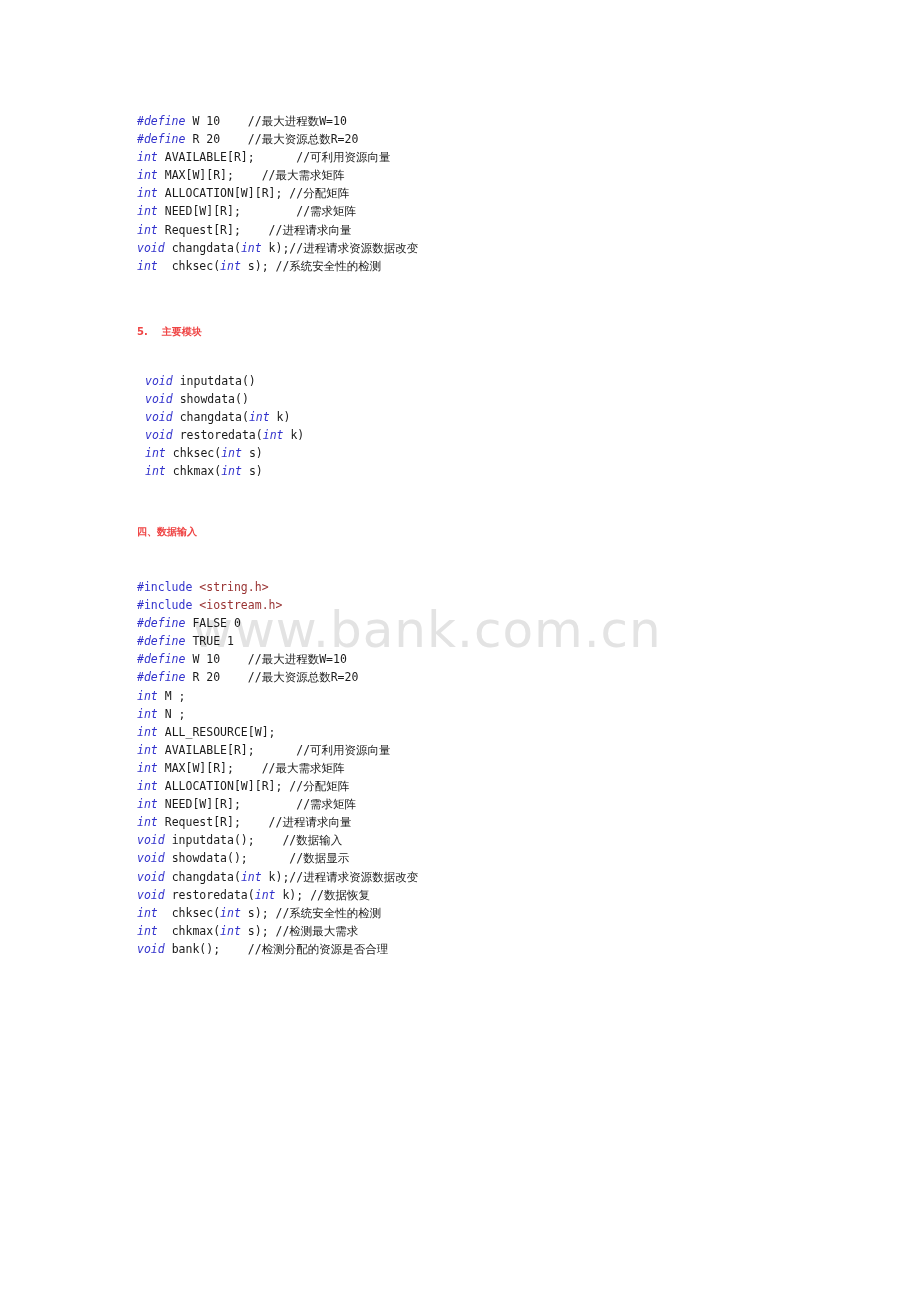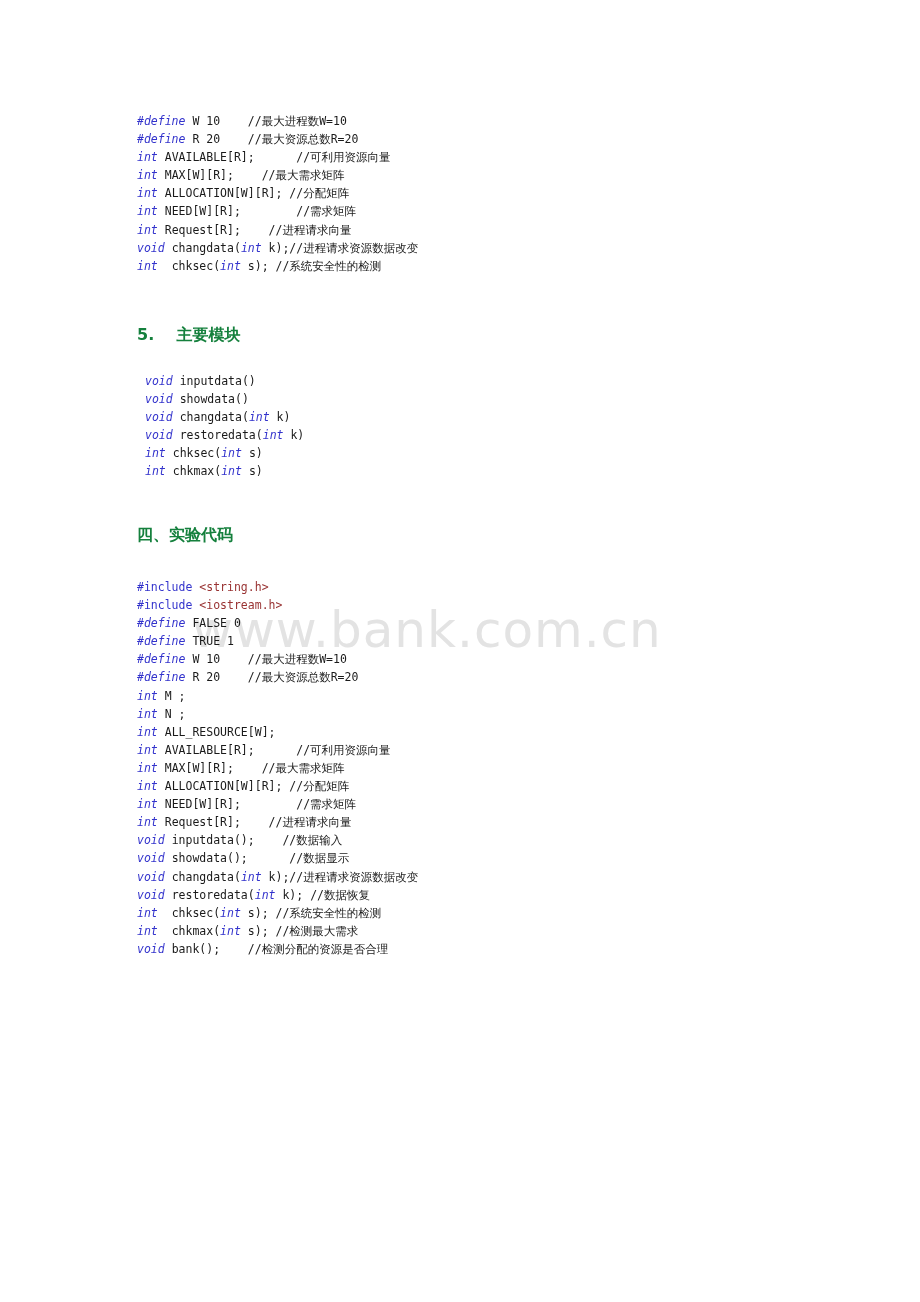--- a/index.html
+++ b/index.html
@@ -63,22 +63,22 @@
   .kw   { color: #3333cc; font-style: italic; }
   .inc  { color: #3333cc; }
   .hdr  { color: #993333; }
   .cmt  { color: #1a1a1a; margin-top: 40px; }
   .id   { color: #1a1a1a; }
 
   
   .heading {
     font-family: "DejaVu Sans", "Liberation Sans", sans-serif;
     font-weight: bold;
-    font-size: 16px;
-    color: #15803d;
+    font-size: 10px;
+    color: #ef4444;
     white-space: pre;
   }
 
   
   #block-decl      { position: absolute; left: 0;  top: 112px; }
   #heading-modules { position: absolute; left: 0;  top: 325px; }
   #block-modules   { position: absolute; left: 8px;  top: 372px; }
   #heading-code    { position: absolute; left: 0;  top: 525px; }
   #block-code      { position: absolute; left: 0;  top: 578px; }
 </style>
@@ -90,18 +90,18 @@
   <div class="watermark">www.bank.com.cn</div>
 
   <div class="content">
 
     <div id="block-decl" class="code-block"><div class="code-line"><span class="kw">#define</span><span class="id"> W 10    </span><span class="cmt">//最大进程数W=10</span></div><div class="code-line"><span class="kw">#define</span><span class="id"> R 20    </span><span class="cmt">//最大资源总数R=20</span></div><div class="code-line"><span class="kw">int</span><span class="id"> AVAILABLE[R];      </span><span class="cmt">//可利用资源向量</span></div><div class="code-line"><span class="kw">int</span><span class="id"> MAX[W][R];    </span><span class="cmt">//最大需求矩阵</span></div><div class="code-line"><span class="kw">int</span><span class="id"> ALLOCATION[W][R]; </span><span class="cmt">//分配矩阵</span></div><div class="code-line"><span class="kw">int</span><span class="id"> NEED[W][R];        </span><span class="cmt">//需求矩阵</span></div><div class="code-line"><span class="kw">int</span><span class="id"> Request[R];    </span><span class="cmt">//进程请求向量</span></div><div class="code-line"><span class="kw">void</span><span class="id"> changdata(</span><span class="kw">int</span><span class="id"> k);</span><span class="cmt">//进程请求资源数据改变</span></div><div class="code-line"><span class="kw">int</span><span class="id">  chksec(</span><span class="kw">int</span><span class="id"> s); </span><span class="cmt">//系统安全性的检测</span></div></div>
 
     <div id="heading-modules" class="heading"><span>5.</span><span>    </span><span>主要模块</span></div>
 
     <div id="block-modules" class="code-block"><div class="code-line"><span class="kw">void</span><span class="id"> inputdata()</span></div><div class="code-line"><span class="kw">void</span><span class="id"> showdata()</span></div><div class="code-line"><span class="kw">void</span><span class="id"> changdata(</span><span class="kw">int</span><span class="id"> k)</span></div><div class="code-line"><span class="kw">void</span><span class="id"> restoredata(</span><span class="kw">int</span><span class="id"> k)</span></div><div class="code-line"><span class="kw">int</span><span class="id"> chksec(</span><span class="kw">int</span><span class="id"> s)</span></div><div class="code-line"><span class="kw">int</span><span class="id"> chkmax(</span><span class="kw">int</span><span class="id"> s)</span></div></div>
 
-    <div id="heading-code" class="heading">四、实验代码</div>
+    <div id="heading-code" class="heading">四、数据输入</div>
 
     <div id="block-code" class="code-block"><div class="code-line"><span class="inc">#include</span><span class="id"> </span><span class="hdr">&lt;string.h&gt;</span></div><div class="code-line"><span class="inc">#include</span><span class="id"> </span><span class="hdr">&lt;iostream.h&gt;</span></div><div class="code-line"><span class="kw">#define</span><span class="id"> FALSE 0</span></div><div class="code-line"><span class="kw">#define</span><span class="id"> TRUE 1</span></div><div class="code-line"><span class="kw">#define</span><span class="id"> W 10    </span><span class="cmt">//最大进程数W=10</span></div><div class="code-line"><span class="kw">#define</span><span class="id"> R 20    </span><span class="cmt">//最大资源总数R=20</span></div><div class="code-line"><span class="kw">int</span><span class="id"> M ;</span></div><div class="code-line"><span class="kw">int</span><span class="id"> N ;</span></div><div class="code-line"><span class="kw">int</span><span class="id"> ALL_RESOURCE[W];</span></div><div class="code-line"><span class="kw">int</span><span class="id"> AVAILABLE[R];      </span><span class="cmt">//可利用资源向量</span></div><div class="code-line"><span class="kw">int</span><span class="id"> MAX[W][R];    </span><span class="cmt">//最大需求矩阵</span></div><div class="code-line"><span class="kw">int</span><span class="id"> ALLOCATION[W][R]; </span><span class="cmt">//分配矩阵</span></div><div class="code-line"><span class="kw">int</span><span class="id"> NEED[W][R];        </span><span class="cmt">//需求矩阵</span></div><div class="code-line"><span class="kw">int</span><span class="id"> Request[R];    </span><span class="cmt">//进程请求向量</span></div><div class="code-line"><span class="kw">void</span><span class="id"> inputdata();    </span><span class="cmt">//数据输入</span></div><div class="code-line"><span class="kw">void</span><span class="id"> showdata();      </span><span class="cmt">//数据显示</span></div><div class="code-line"><span class="kw">void</span><span class="id"> changdata(</span><span class="kw">int</span><span class="id"> k);</span><span class="cmt">//进程请求资源数据改变</span></div><div class="code-line"><span class="kw">void</span><span class="id"> restoredata(</span><span class="kw">int</span><span class="id"> k); </span><span class="cmt">//数据恢复</span></div><div class="code-line"><span class="kw">int</span><span class="id">  chksec(</span><span class="kw">int</span><span class="id"> s); </span><span class="cmt">//系统安全性的检测</span></div><div class="code-line"><span class="kw">int</span><span class="id">  chkmax(</span><span class="kw">int</span><span class="id"> s); </span><span class="cmt">//检测最大需求</span></div><div class="code-line"><span class="kw">void</span><span class="id"> bank();    </span><span class="cmt">//检测分配的资源是否合理</span></div></div>
 
   </div>
 </div>
 
 </body></html>

